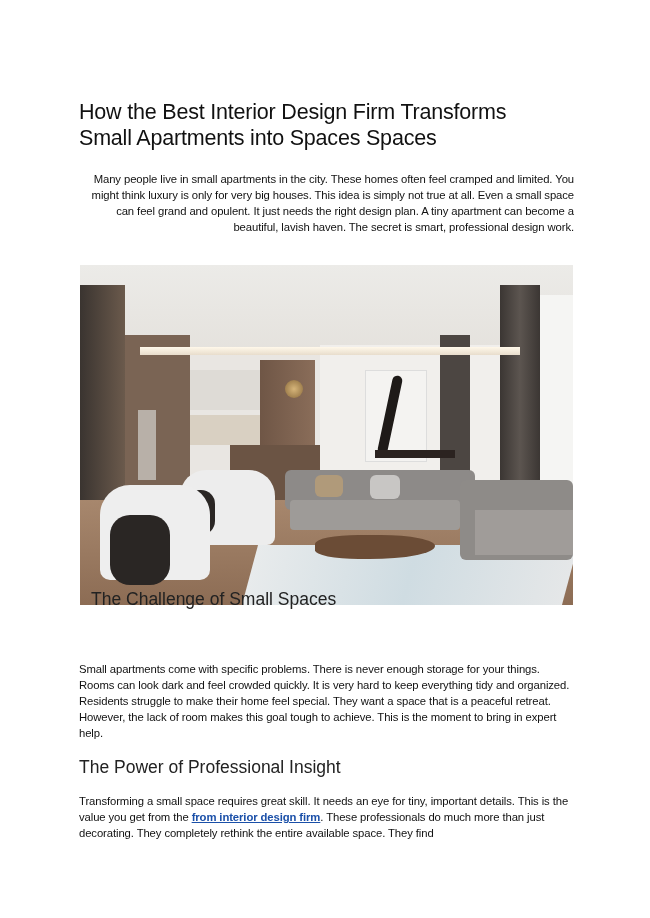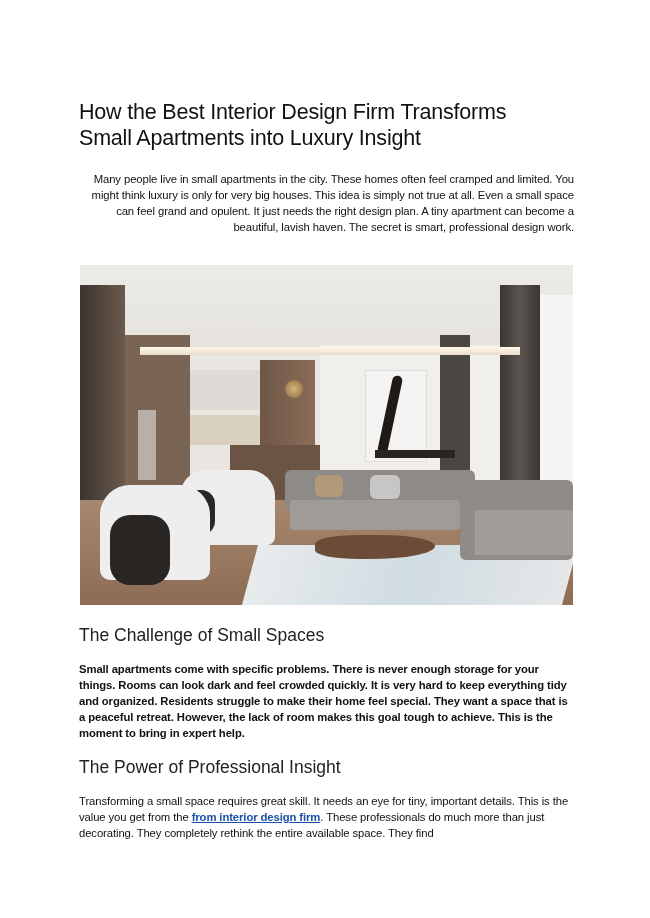--- a/index.html
+++ b/index.html
@@ -1,24 +1,24 @@
 <!DOCTYPE html>
 <html><head>
 <meta charset="utf-8">
 <style>
   html, body { margin: 0; padding: 0; background: #ffffff; }
   body { width: 650px; height: 918px; position: relative; overflow: hidden; font-family: "Liberation Sans", sans-serif; color: #111; }
   .page { position: absolute; left: 0; top: 0; width: 650px; height: 734px; }
   .title { position: absolute; left: 79px; top: 99px; width: 500px; font-size: 21.5px; line-height: 26px; font-weight: normal; color: #111; margin: 0; letter-spacing: -0.2px; }
   .para { position: absolute; left: 79px; font-size: 11.3px; line-height: 16px; color: #111; margin: 0; width: 495px; letter-spacing: -0.1px; }
   .p1 { top: 171px; text-align: right; }
-  .p2 { top: 661px; font-weight: bold; }
+  .p2 { top: 661px; }
   .p3 { top: 793px; }
   .h2 { position: absolute; left: 79px; font-size: 17.5px; line-height: 22px; font-weight: normal; color: #222; margin: 0; }
-  .h2a { top: 624px; }
+  .h2a { top: 588px; margin-left: 12px; }
   .h2b { top: 756px; text-align: center; }
   .link { color: #1a4fa8; font-weight: bold; text-decoration: underline; }
 
   
   .hero { position: absolute; left: 80px; top: 265px; width: 493px; height: 340px; overflow: hidden; background: #e9e5e0; }
   .hero div { position: absolute; }
   .ceil { left: 0; top: 0; width: 493px; height: 95px; background: linear-gradient(180deg,#ecebe8 0%,#e4e1dc 100%); }
   .ceil-glow { left: 60px; top: 82px; width: 380px; height: 8px; background: linear-gradient(180deg,#fff8ea,#e8ddcc); }
   .wall-left { left: 0; top: 20px; width: 45px; height: 240px; background: linear-gradient(90deg,#3a3430,#6b5a4c); }
   .wall-wood { left: 30px; top: 70px; width: 80px; height: 170px; background: #7a6454; }
@@ -50,21 +50,21 @@
   .chair2-back { left: 105px; top: 225px; width: 30px; height: 45px; background: #2a2624; border-radius: 14px; }
   .pendant { left: 205px; top: 115px; width: 18px; height: 18px; background: radial-gradient(circle,#d6b57a,#8a6a3c); border-radius: 50%; }
 </style>
 </head>
 <body>
 
 <div class="page">
 
   <h1 class="title">
     <span>How the Best Interior Design Firm Transforms</span><br>
-    <span>Small Apartments into Luxury Insight</span>
+    <span>Small Apartments into Spaces Spaces</span>
   </h1>
 
   <p class="para p1">Many people live in small apartments in the city. These homes often feel cramped and limited. You might think luxury is only for very big houses. This idea is simply not true at all. Even a small space can feel grand and opulent. It just needs the right design plan. A tiny apartment can become a beautiful, lavish haven. The secret is smart, professional design work.</p>
 
   <div class="hero" title="Modern luxury open-plan living room with grey sectional sofa, white armchairs, wooden coffee table, kitchen and dining area">
     <div class="ceil"></div>
     <div class="back-wall"></div>
     <div class="kitchen-white"></div>
     <div class="kitchen-upper"></div>
     <div class="kitchen-backsplash"></div>

